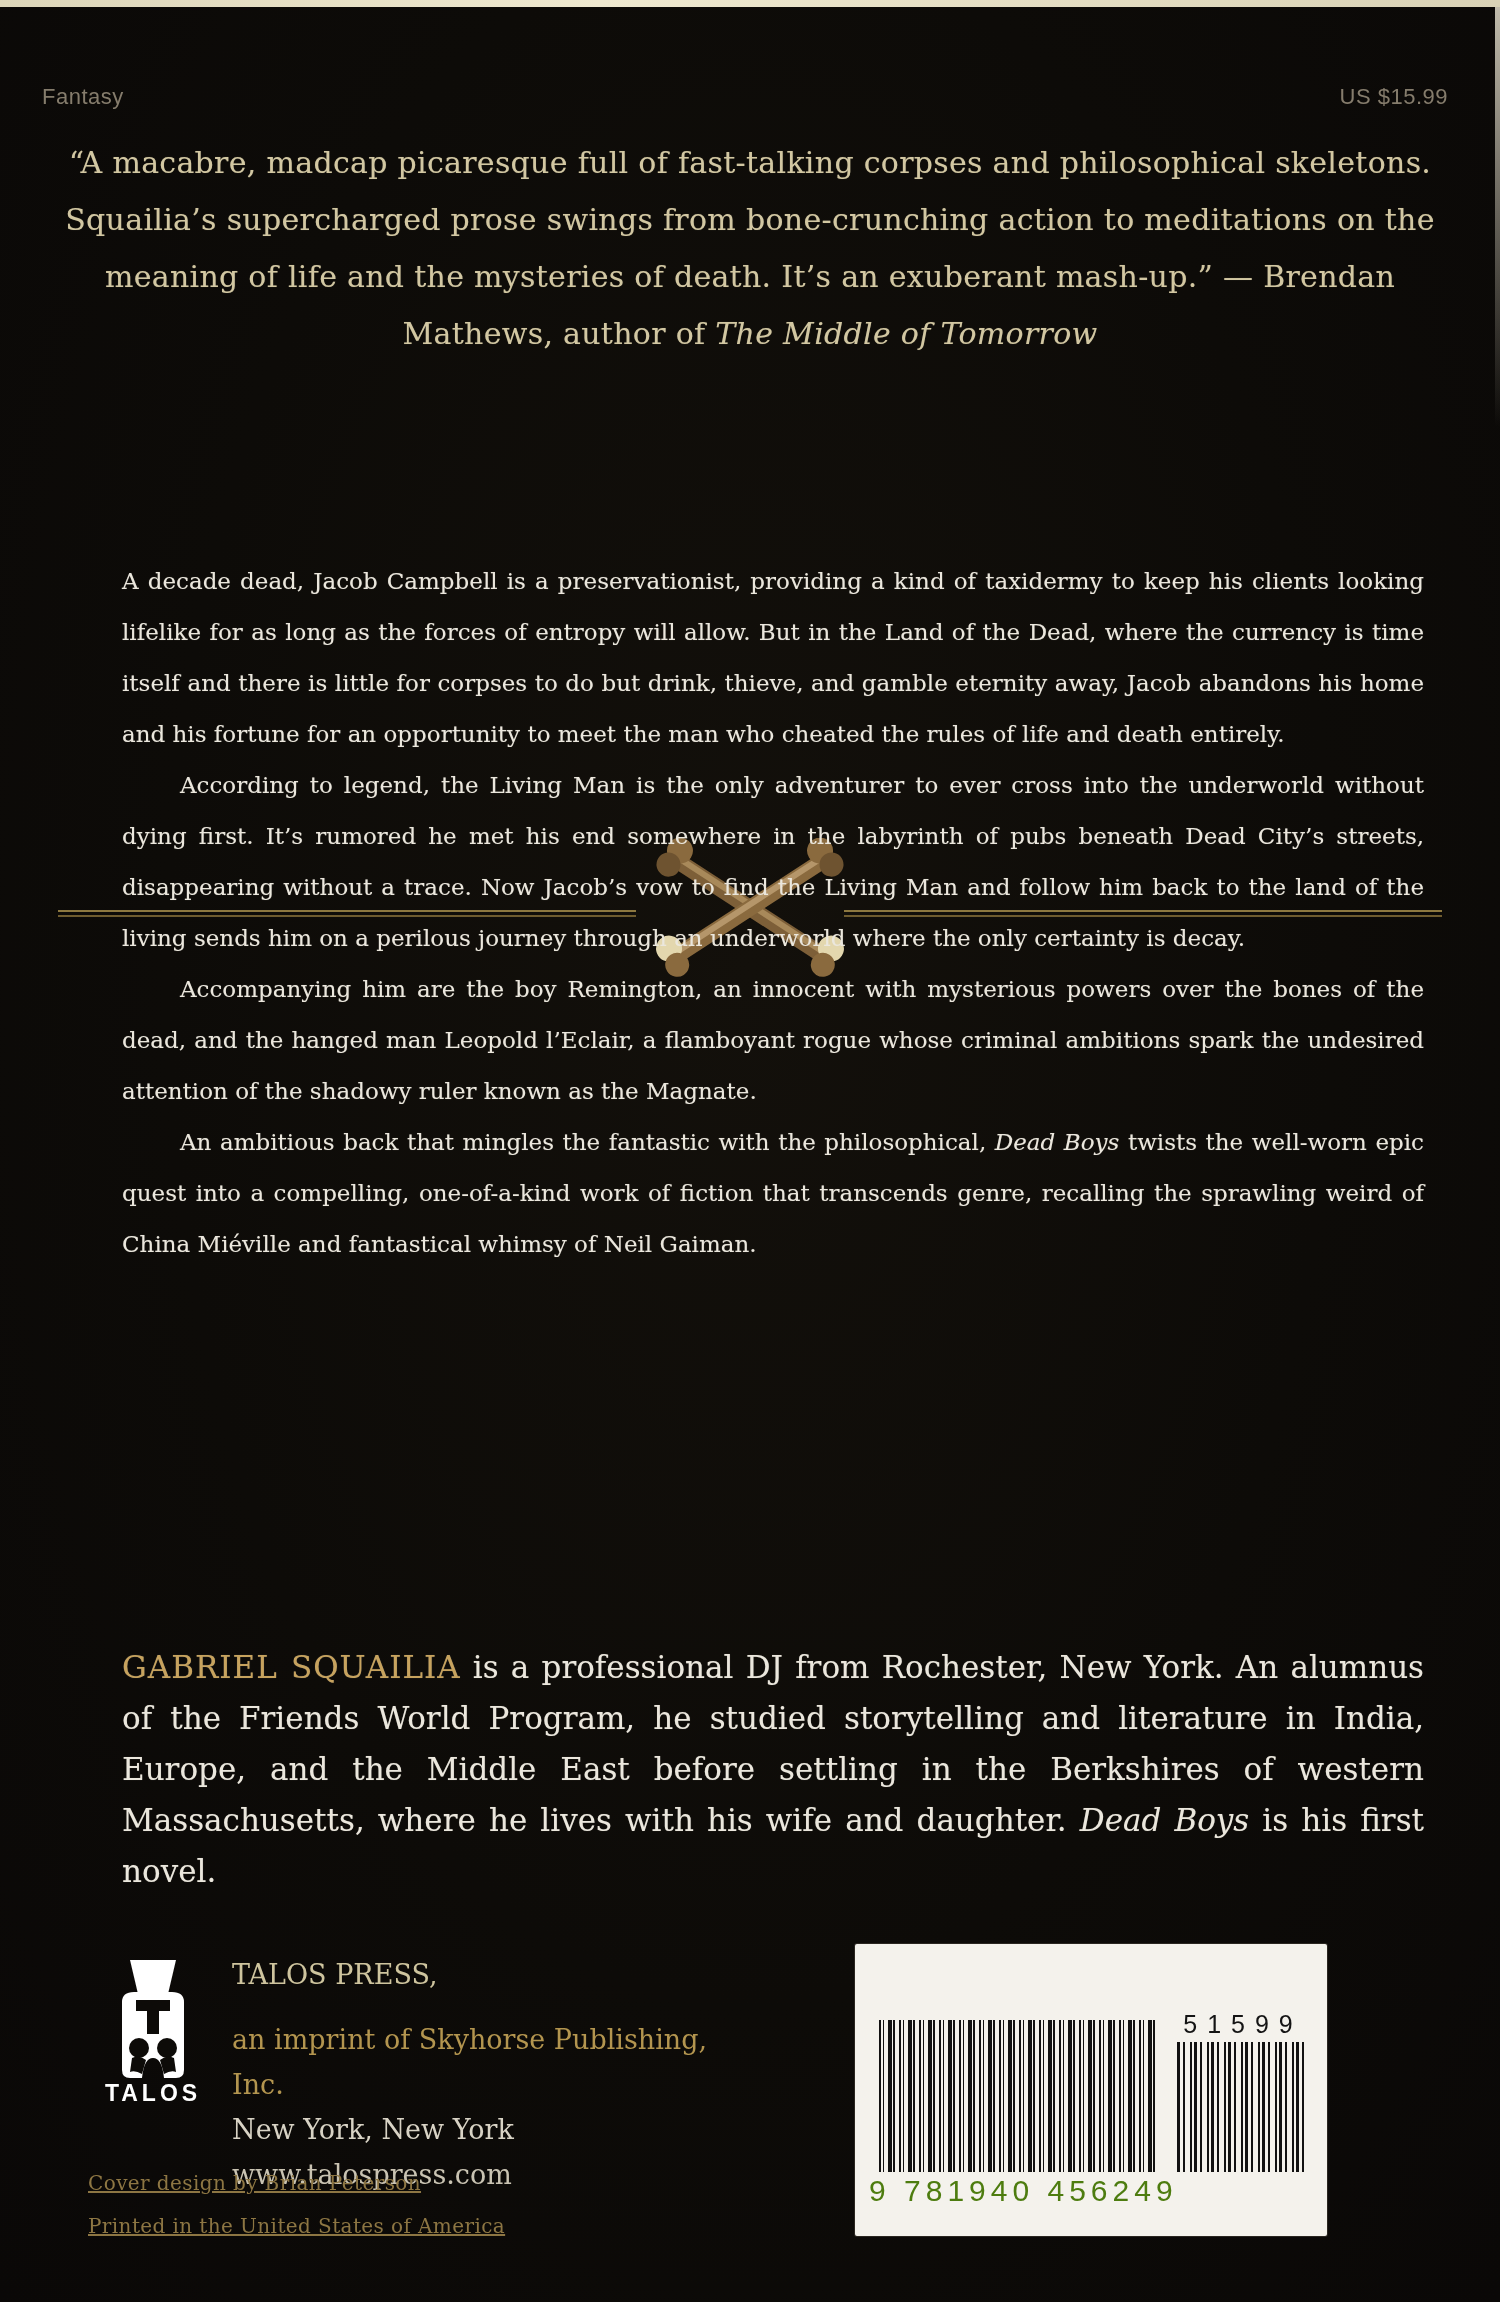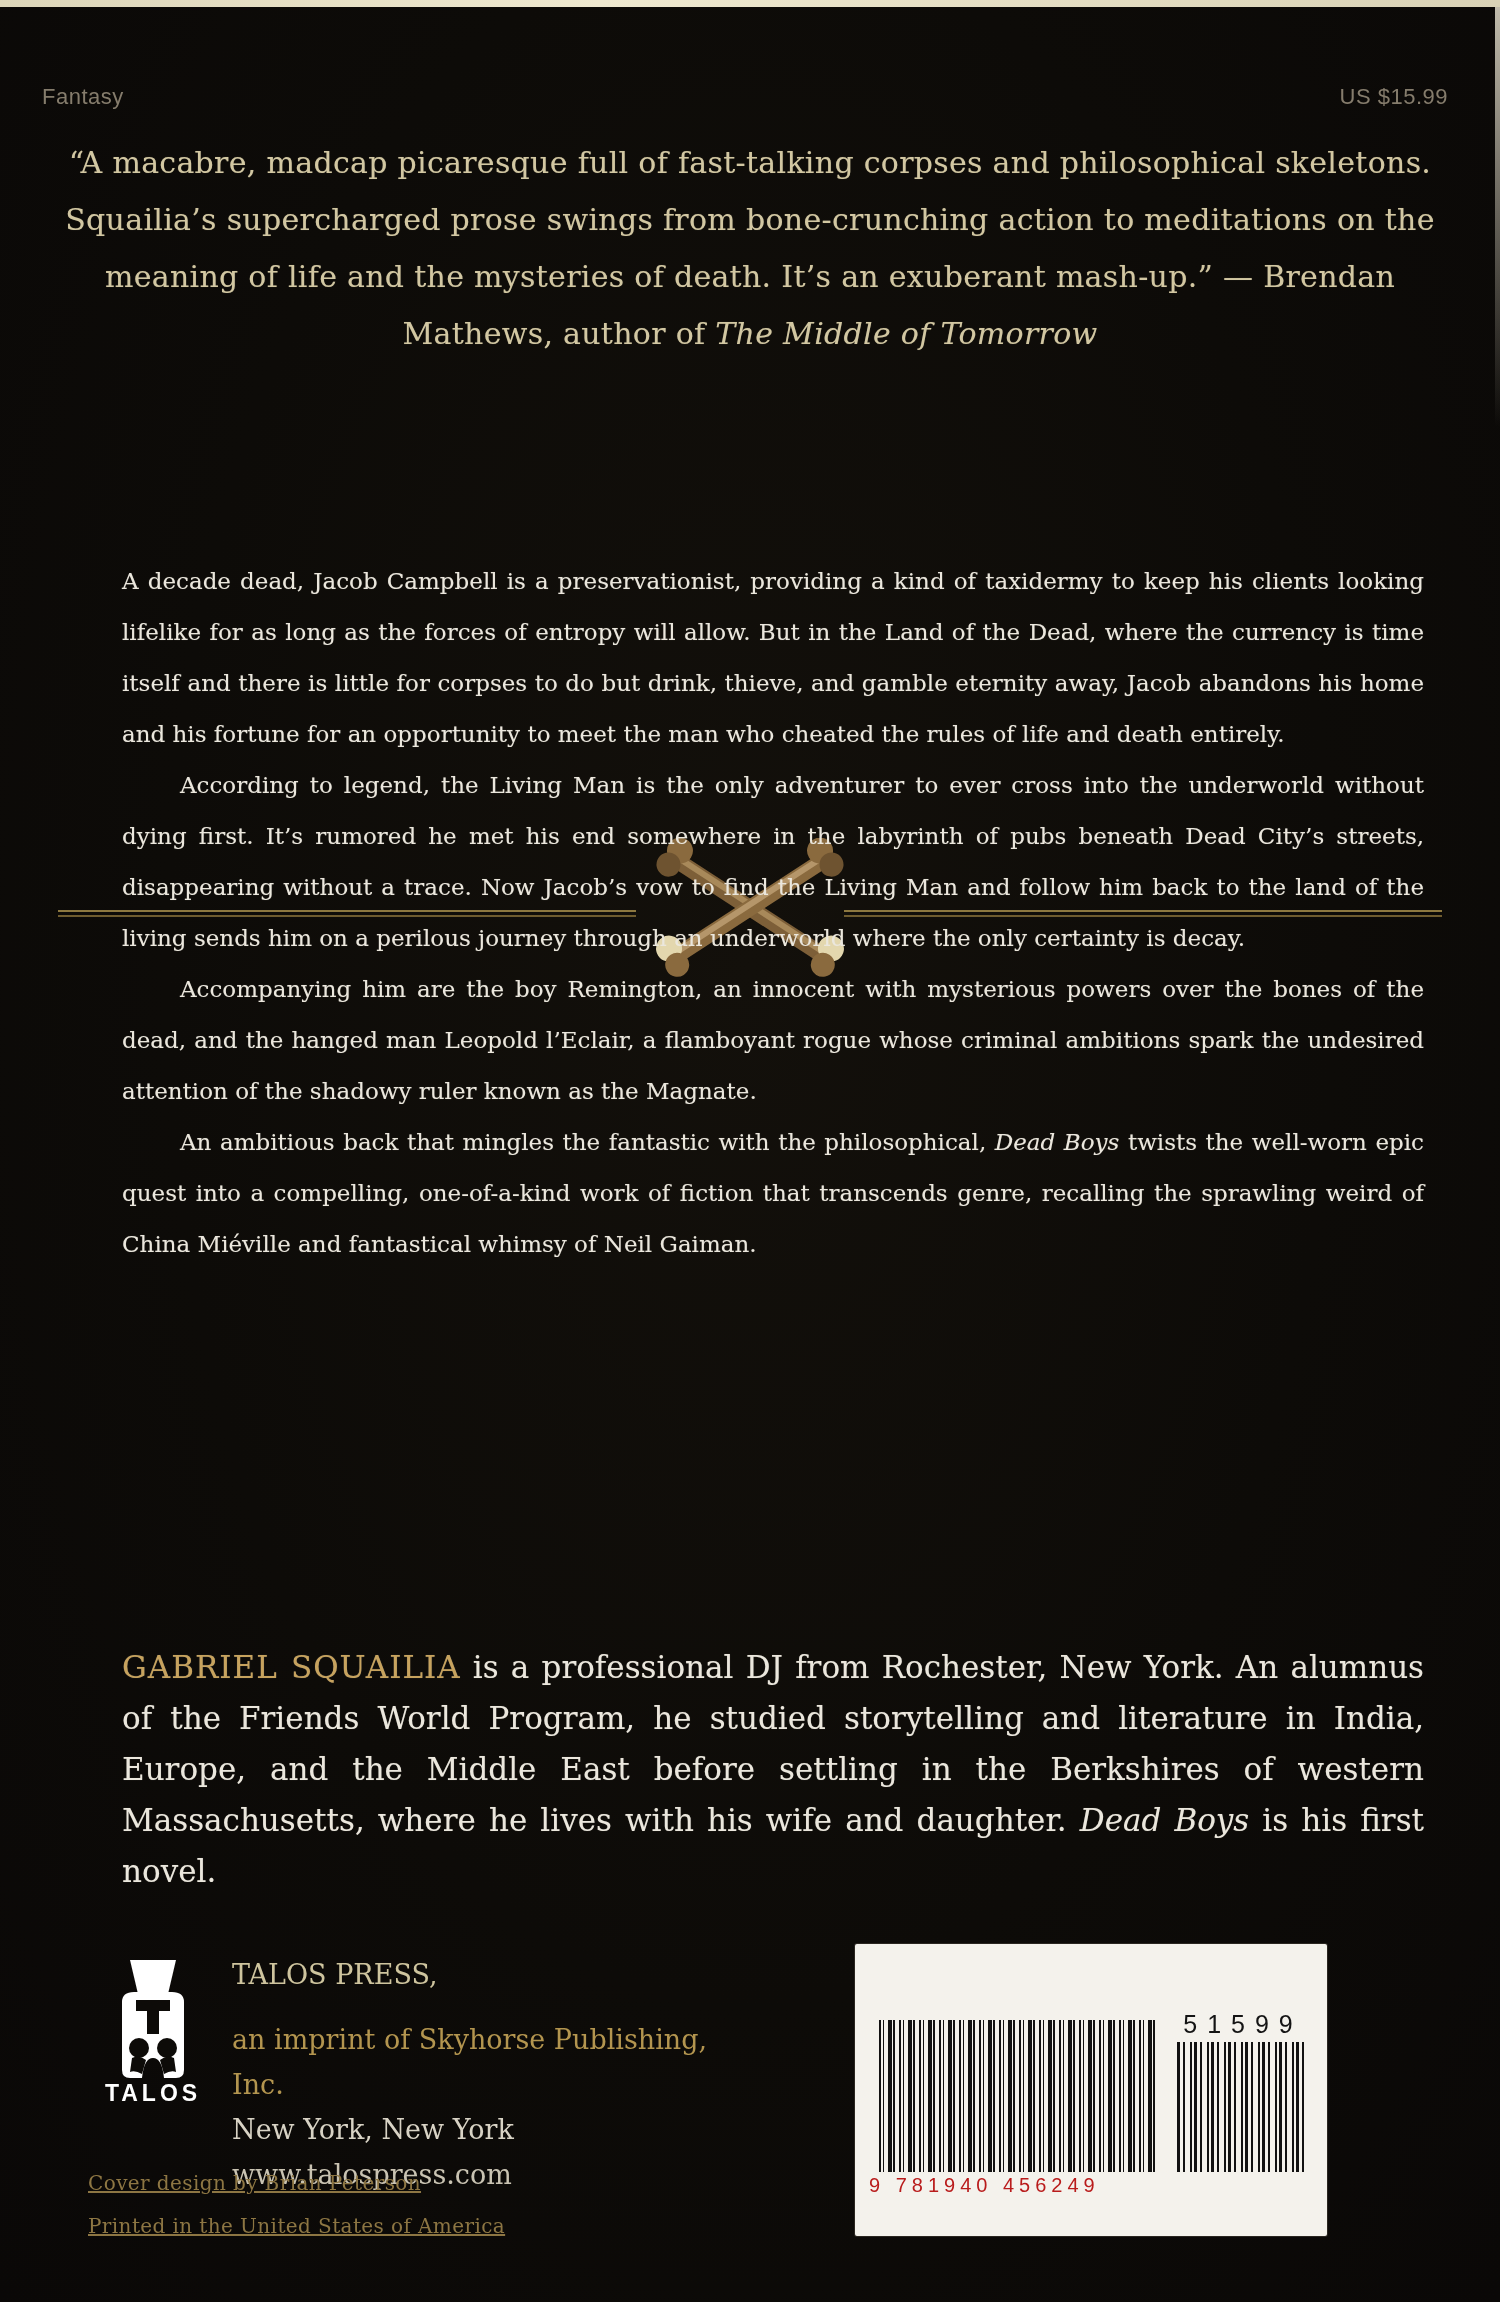--- a/index.html
+++ b/index.html
@@ -93,21 +93,21 @@
   .ean-main{
     position:absolute;left:24px;top:76px;width:276px;height:152px;
     background:repeating-linear-gradient(90deg,
       #121212 0px,#121212 2px,#f4f2ec 2px,#f4f2ec 4px,
       #121212 4px,#121212 5px,#f4f2ec 5px,#f4f2ec 9px,
       #121212 9px,#121212 13px,#f4f2ec 13px,#f4f2ec 14px,
       #121212 14px,#121212 16px,#f4f2ec 16px,#f4f2ec 20px);
   }
   .ean-digits{
     position:absolute;left:14px;top:230px;width:300px;
-    font-family:"Liberation Sans", sans-serif;font-size:20px;color:#b91c1c;
+    font-family:"Liberation Sans", sans-serif;font-size:30px;color:#4d7c0f;
     letter-spacing:5px;white-space:nowrap;
   }
   .supp-digits{
     position:absolute;left:318px;top:66px;width:140px;text-align:center;
     font-family:"Liberation Sans", sans-serif;font-size:25px;color:#141414;
     letter-spacing:10px;white-space:nowrap;
   }
   .ean-supp{
     position:absolute;left:322px;top:98px;width:128px;height:130px;
     background:repeating-linear-gradient(90deg,

